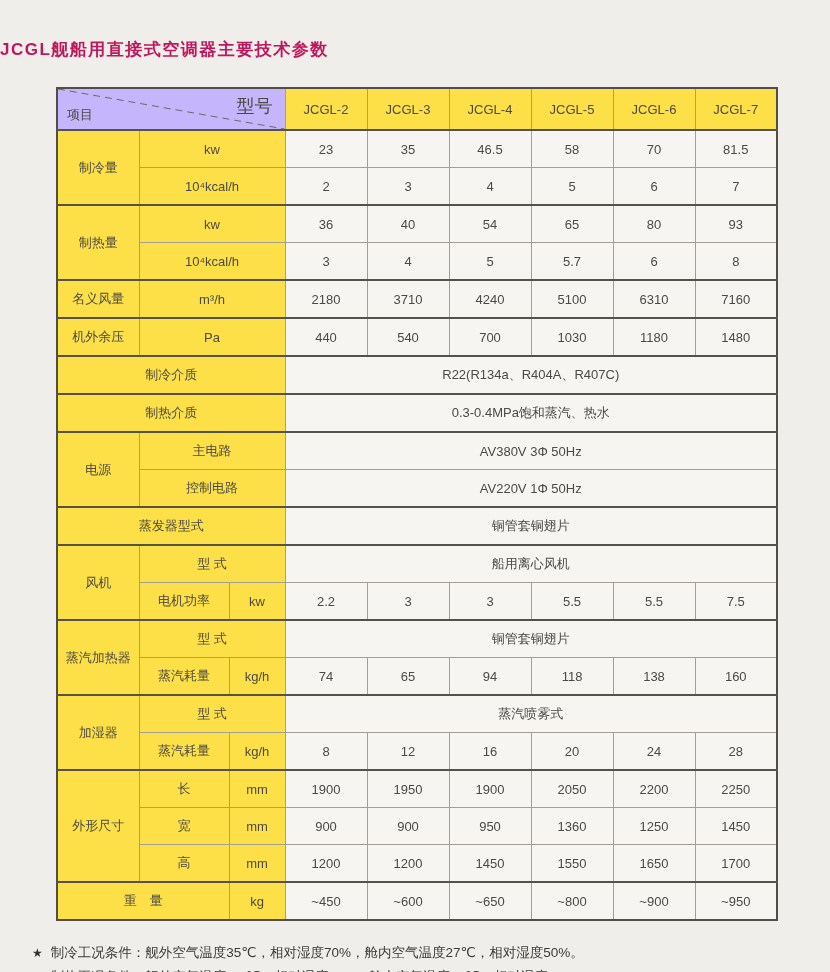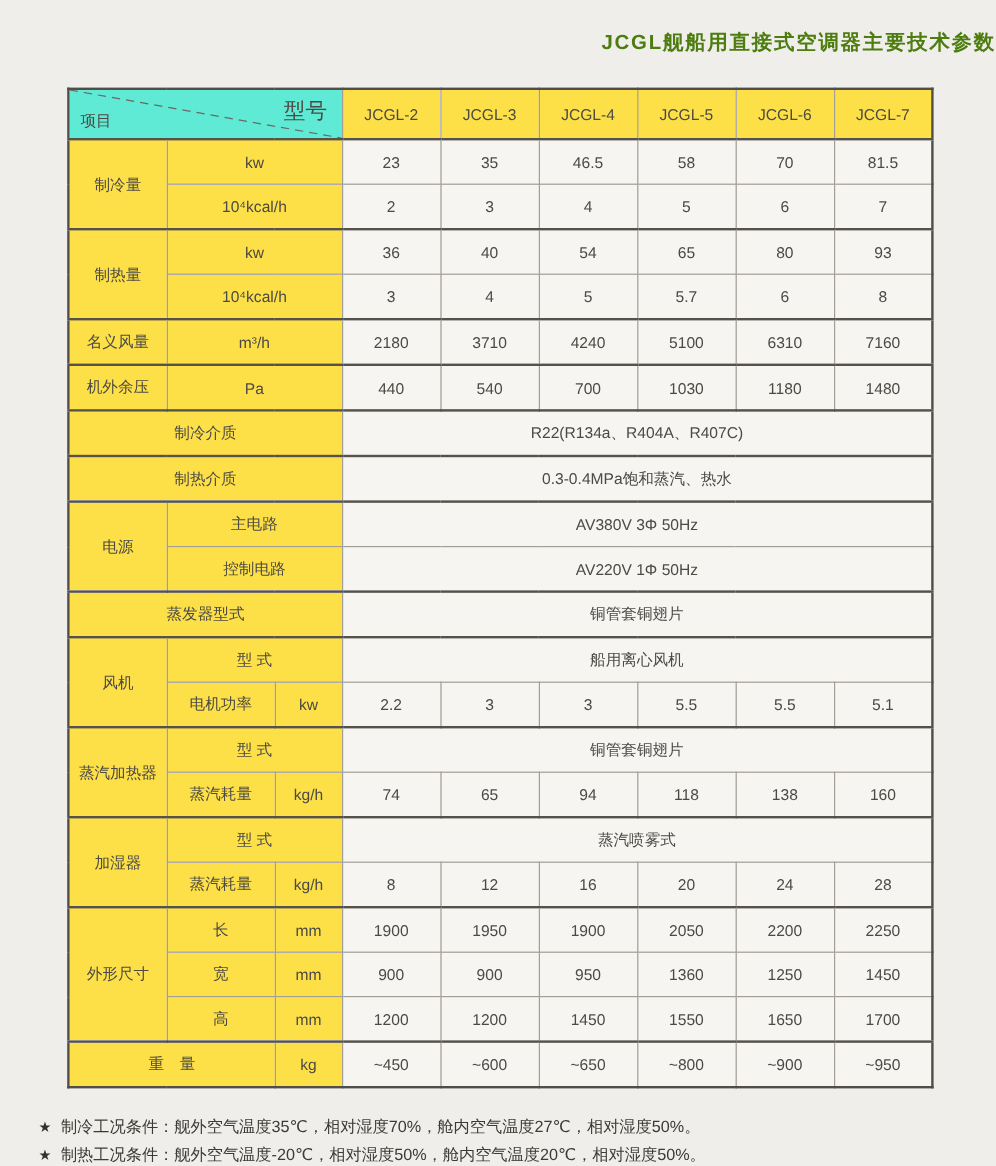--- a/index.html
+++ b/index.html
@@ -3,41 +3,41 @@
 <meta charset="utf-8">
 <style>
   html,body{margin:0;padding:0;}
   body{
     width:830px;height:972px;overflow:hidden;
     background:#f0eeea;
     font-family:"Liberation Sans","DejaVu Sans",sans-serif;
     color:#45433f;
   }
   .title{
-    padding-top:24px;text-align:right;
+    padding-top:38px;text-align:left;
     font-size:17px;font-weight:bold;letter-spacing:1.5px;
-    color:#4d7c0f;
+    color:#be185d;
   }
   .tbl-wrap{margin:26px 0 0 56px;}
   table{
     border-collapse:collapse;table-layout:fixed;width:720px;
     border:2px solid #514e48;
   }
   td{
     border:1px solid #a39f97;
     height:36px;padding:0 2px;
     text-align:center;vertical-align:middle;
     font-size:13px;color:#4c4a45;
     overflow:hidden;white-space:nowrap;
   }
   tr.hdr td{height:40px;}
   .lab{background:#fde047;}
   .val{background:#f6f5f2;}
   tr.sec > td{border-top:2px solid #55524b;}
-  .corner{position:relative;background:#5eead4;}
+  .corner{position:relative;background:#c4b5fd;}
   .corner svg{position:absolute;left:0;top:0;width:100%;height:100%;}
   .corner .c-item{position:absolute;left:9px;bottom:5px;font-size:13px;}
   .corner .c-model{position:absolute;right:12px;top:5px;font-size:18px;}
   .notes{
     margin:20px 0 0 32px;
     font-size:13.5px;line-height:1.75;color:#3c3a36;
   }
   .note-line{white-space:nowrap;}
   .star{margin-right:8px;font-size:12px;color:#33312d;}
 </style>
@@ -170,21 +170,21 @@
     <td class="val" colspan="6">船用离心风机</td>
   </tr>
   <tr>
     <td class="lab">电机功率</td>
     <td class="lab">kw</td>
     <td class="val">2.2</td>
     <td class="val">3</td>
     <td class="val">3</td>
     <td class="val">5.5</td>
     <td class="val">5.5</td>
-    <td class="val">5.1</td>
+    <td class="val">7.5</td>
   </tr>
 
   <tr class="sec">
     <td class="lab" rowspan="2">蒸汽加热器</td>
     <td class="lab" colspan="2">型 式</td>
     <td class="val" colspan="6">铜管套铜翅片</td>
   </tr>
   <tr>
     <td class="lab">蒸汽耗量</td>
     <td class="lab">kg/h</td>

